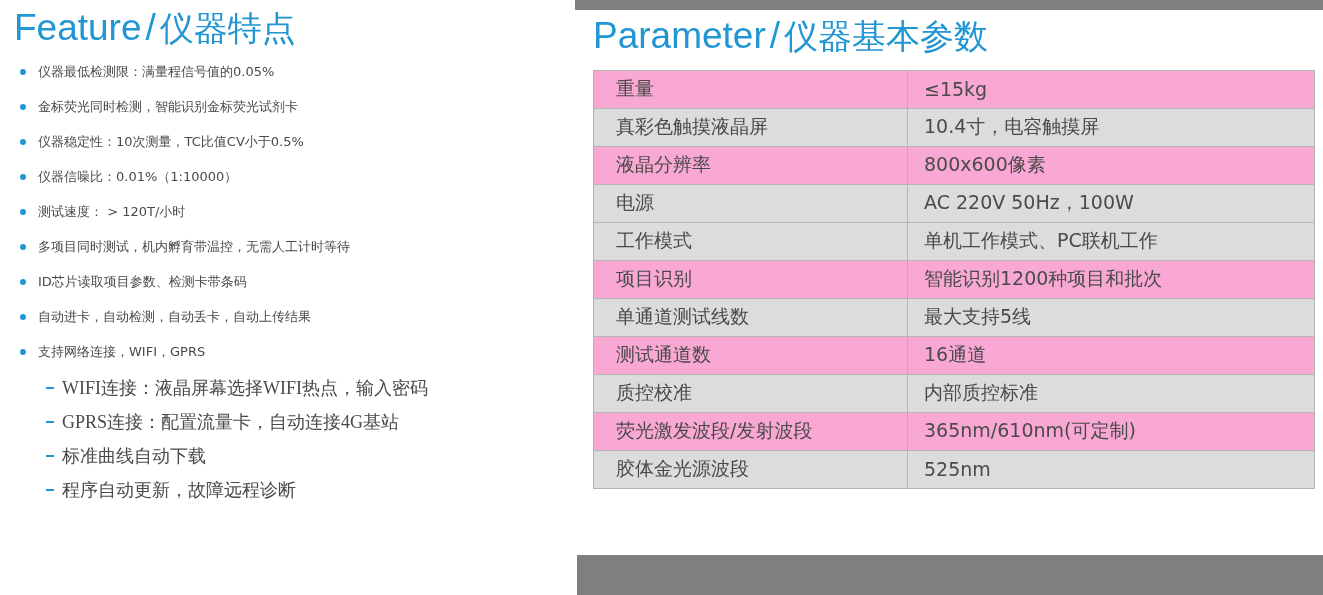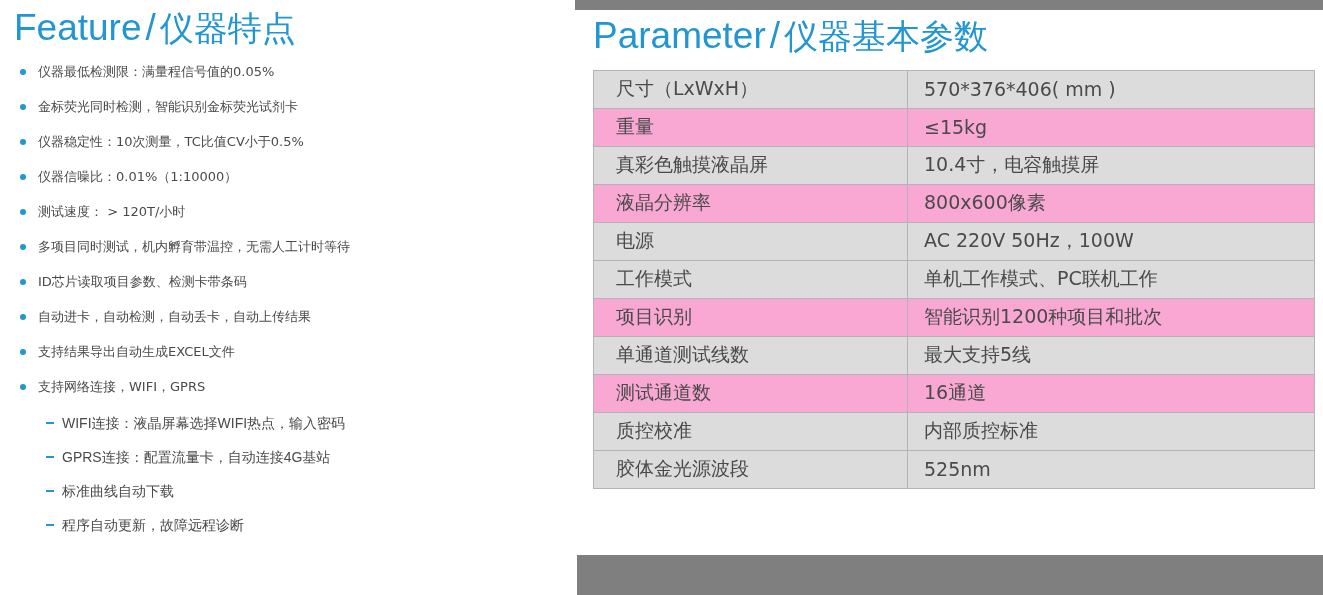--- a/index.html
+++ b/index.html
@@ -93,24 +93,24 @@
 
   ul.sub-list {
     list-style: none;
     margin: 6px 0 0 0;
     padding: 0;
   }
   ul.sub-list > li.sub-item {
     position: relative;
     padding-left: 48px;
     margin: 0 0 4px 0;
-    font-size: 14px;
+    font-size: 18px;
     line-height: 30px;
     color: #4a4a4a;
-    font-family: Liberation Sans, sans-serif;
+    font-family: Liberation Serif, serif;
     white-space: nowrap;
   }
   ul.sub-list > li.sub-item > .bullet-dash {
     position: absolute;
     left: 32px;
     top: 14px;
     width: 8px;
     height: 2px;
     background: #2196d3;
   }
@@ -198,24 +198,20 @@
       <li class="feature-item">
         <span class="bullet-dot"></span>
         <span>ID芯片读取项目参数、检测卡带条码</span>
       </li>
       <li class="feature-item">
         <span class="bullet-dot"></span>
         <span>自动进卡，自动检测，自动丢卡，自动上传结果</span>
       </li>
       <li class="feature-item">
         <span class="bullet-dot"></span>
-        <span>支持结果导出自动生成EXCEL文件</span>
-      </li>
-      <li class="feature-item">
-        <span class="bullet-dot"></span>
         <span>支持网络连接，WIFI，GPRS</span>
       </li>
     </ul>
 
     <ul class="sub-list">
       <li class="sub-item">
         <span class="bullet-dash"></span>
         <span>WIFI连接：液晶屏幕选择WIFI热点，输入密码</span>
       </li>
       <li class="sub-item">
@@ -235,24 +231,20 @@
   </section>
 
   <section id="right-panel">
 
     <h1 class="panel-title">
       <span class="t-en">Parameter</span><span class="t-sep">/</span><span class="t-cn">仪器基本参数</span>
     </h1>
 
     <table class="param-table">
       <tbody>
-        <tr class="shade">
-          <td class="k">尺寸（LxWxH）</td>
-          <td class="v">570*376*406( mm )</td>
-        </tr>
         <tr class="plain">
           <td class="k">重量</td>
           <td class="v">≤15kg</td>
         </tr>
         <tr class="shade">
           <td class="k">真彩色触摸液晶屏</td>
           <td class="v">10.4寸，电容触摸屏</td>
         </tr>
         <tr class="plain">
           <td class="k">液晶分辨率</td>
@@ -275,20 +267,24 @@
           <td class="v">最大支持5线</td>
         </tr>
         <tr class="plain">
           <td class="k">测试通道数</td>
           <td class="v">16通道</td>
         </tr>
         <tr class="shade">
           <td class="k">质控校准</td>
           <td class="v">内部质控标准</td>
         </tr>
+        <tr class="plain">
+          <td class="k">荧光激发波段/发射波段</td>
+          <td class="v">365nm/610nm(可定制)</td>
+        </tr>
         <tr class="shade">
           <td class="k">胶体金光源波段</td>
           <td class="v">525nm</td>
         </tr>
       </tbody>
     </table>
 
   </section>
 
 </div>

